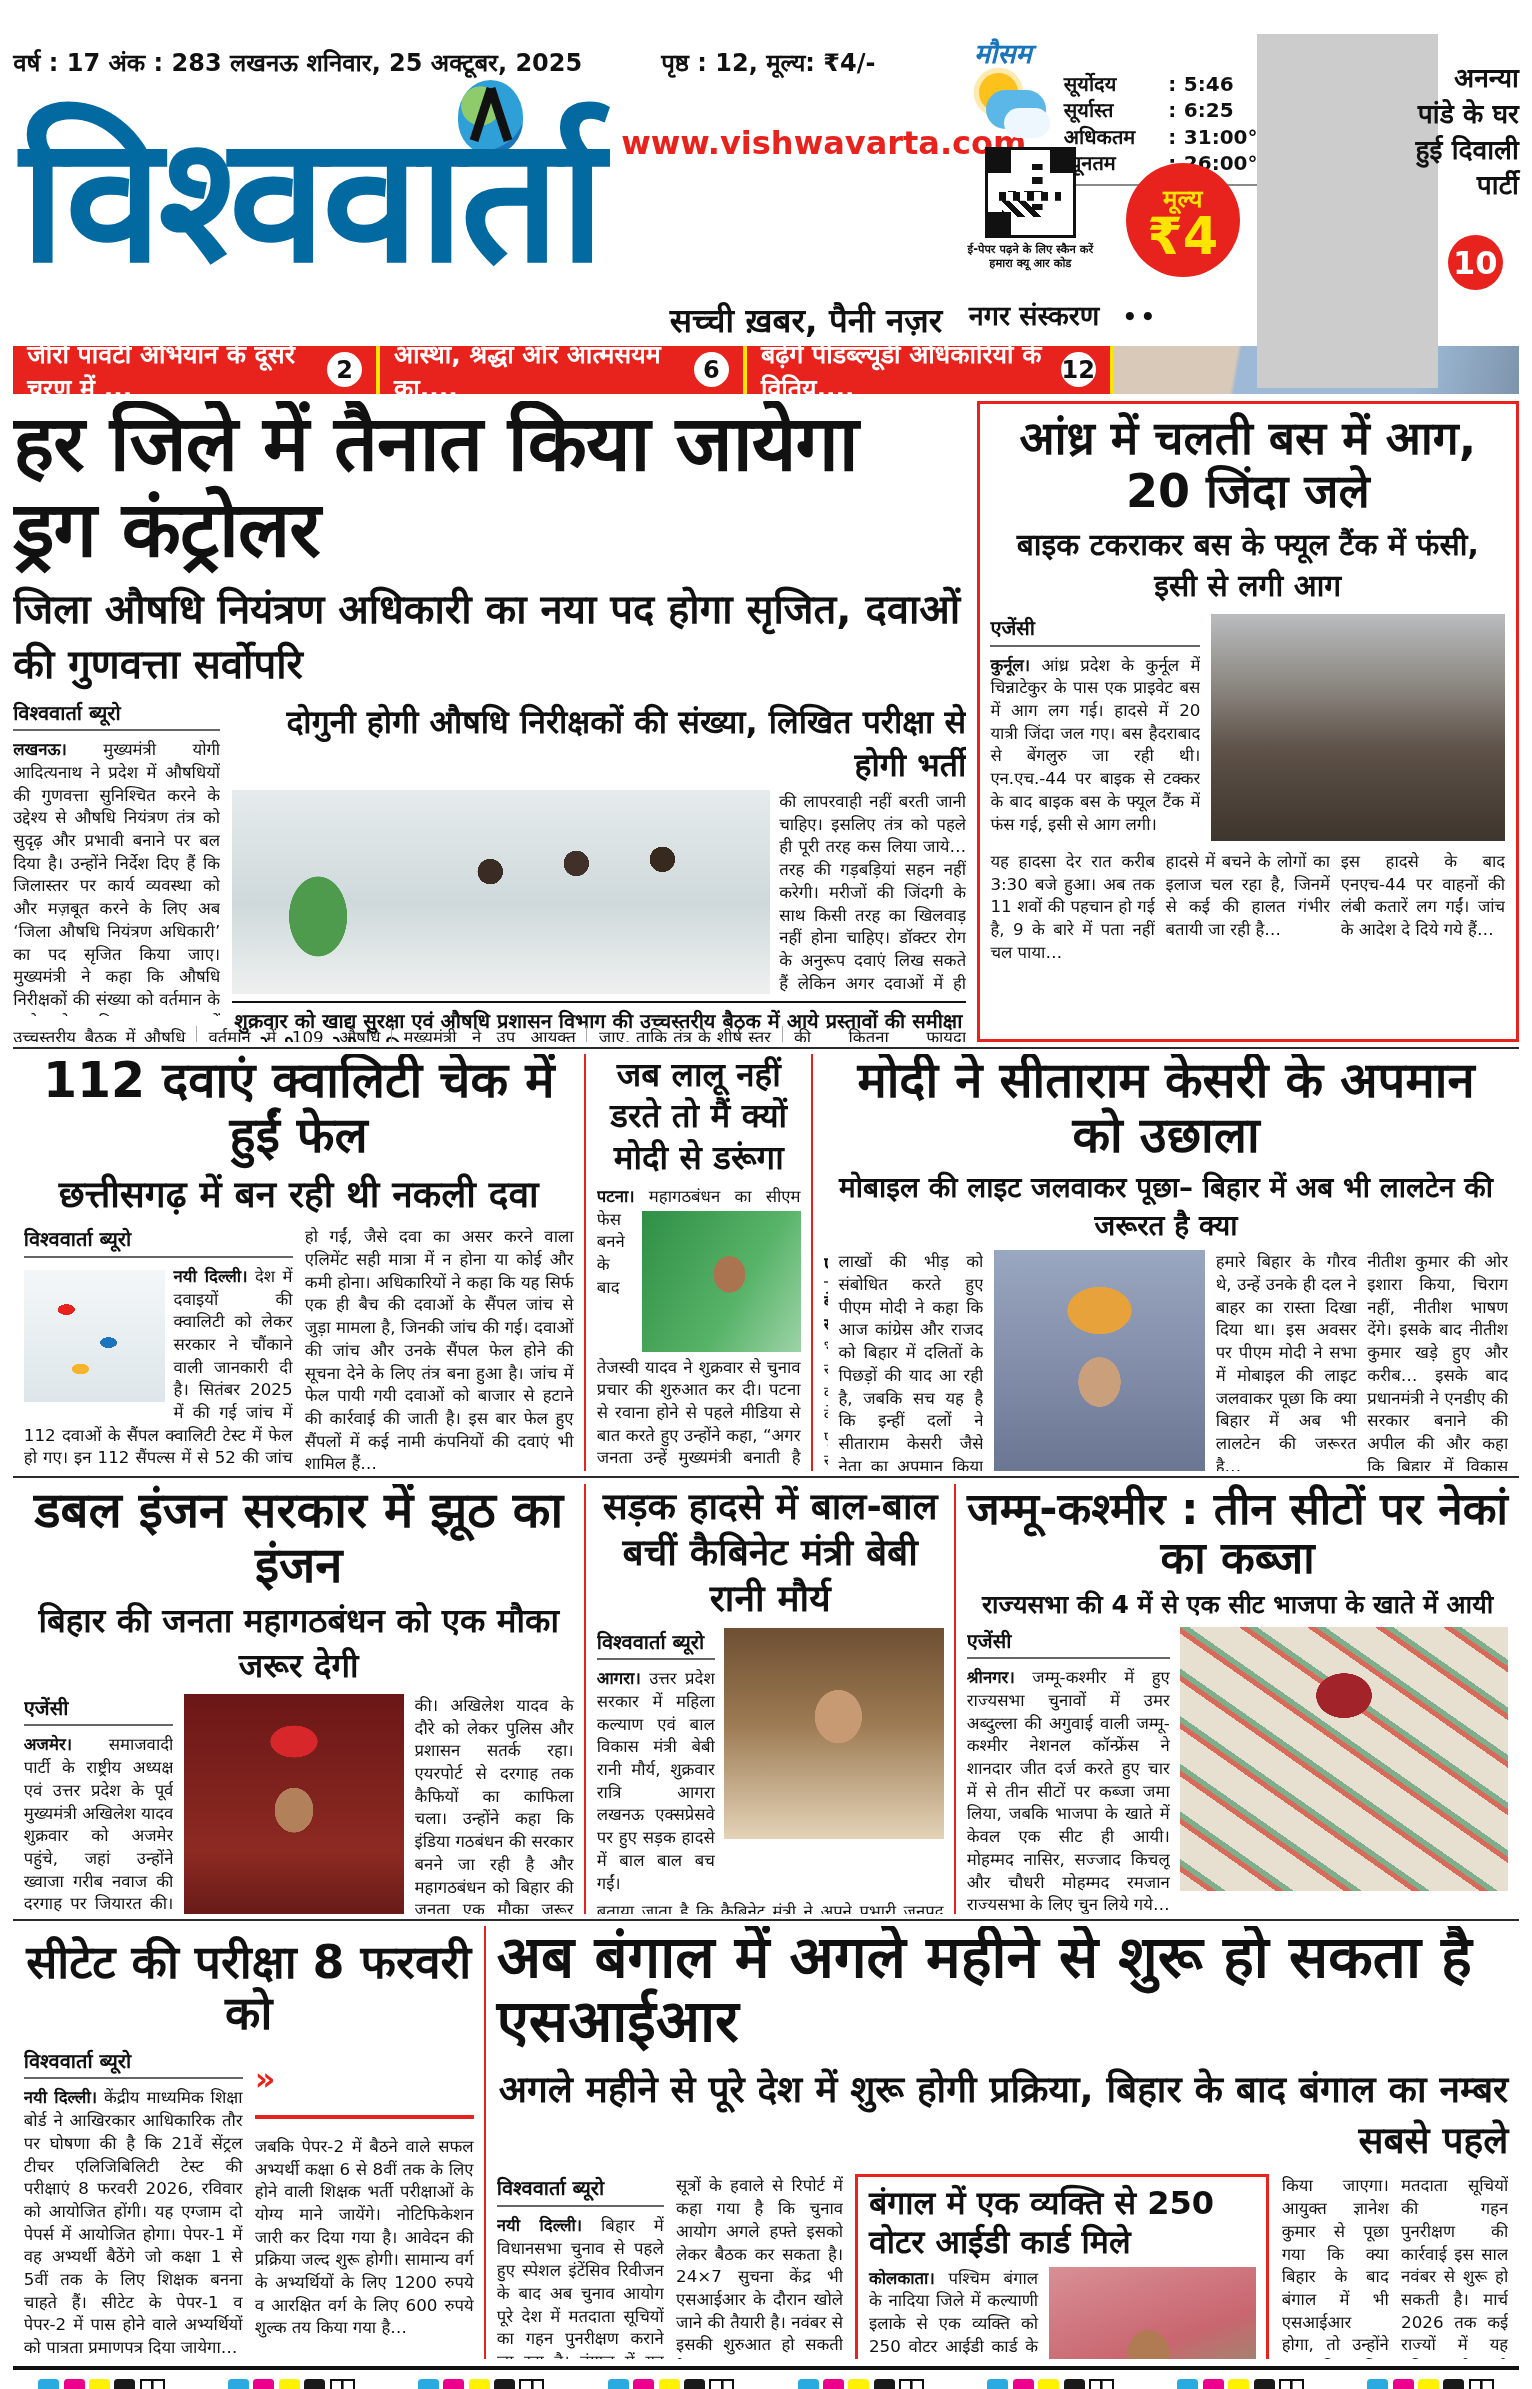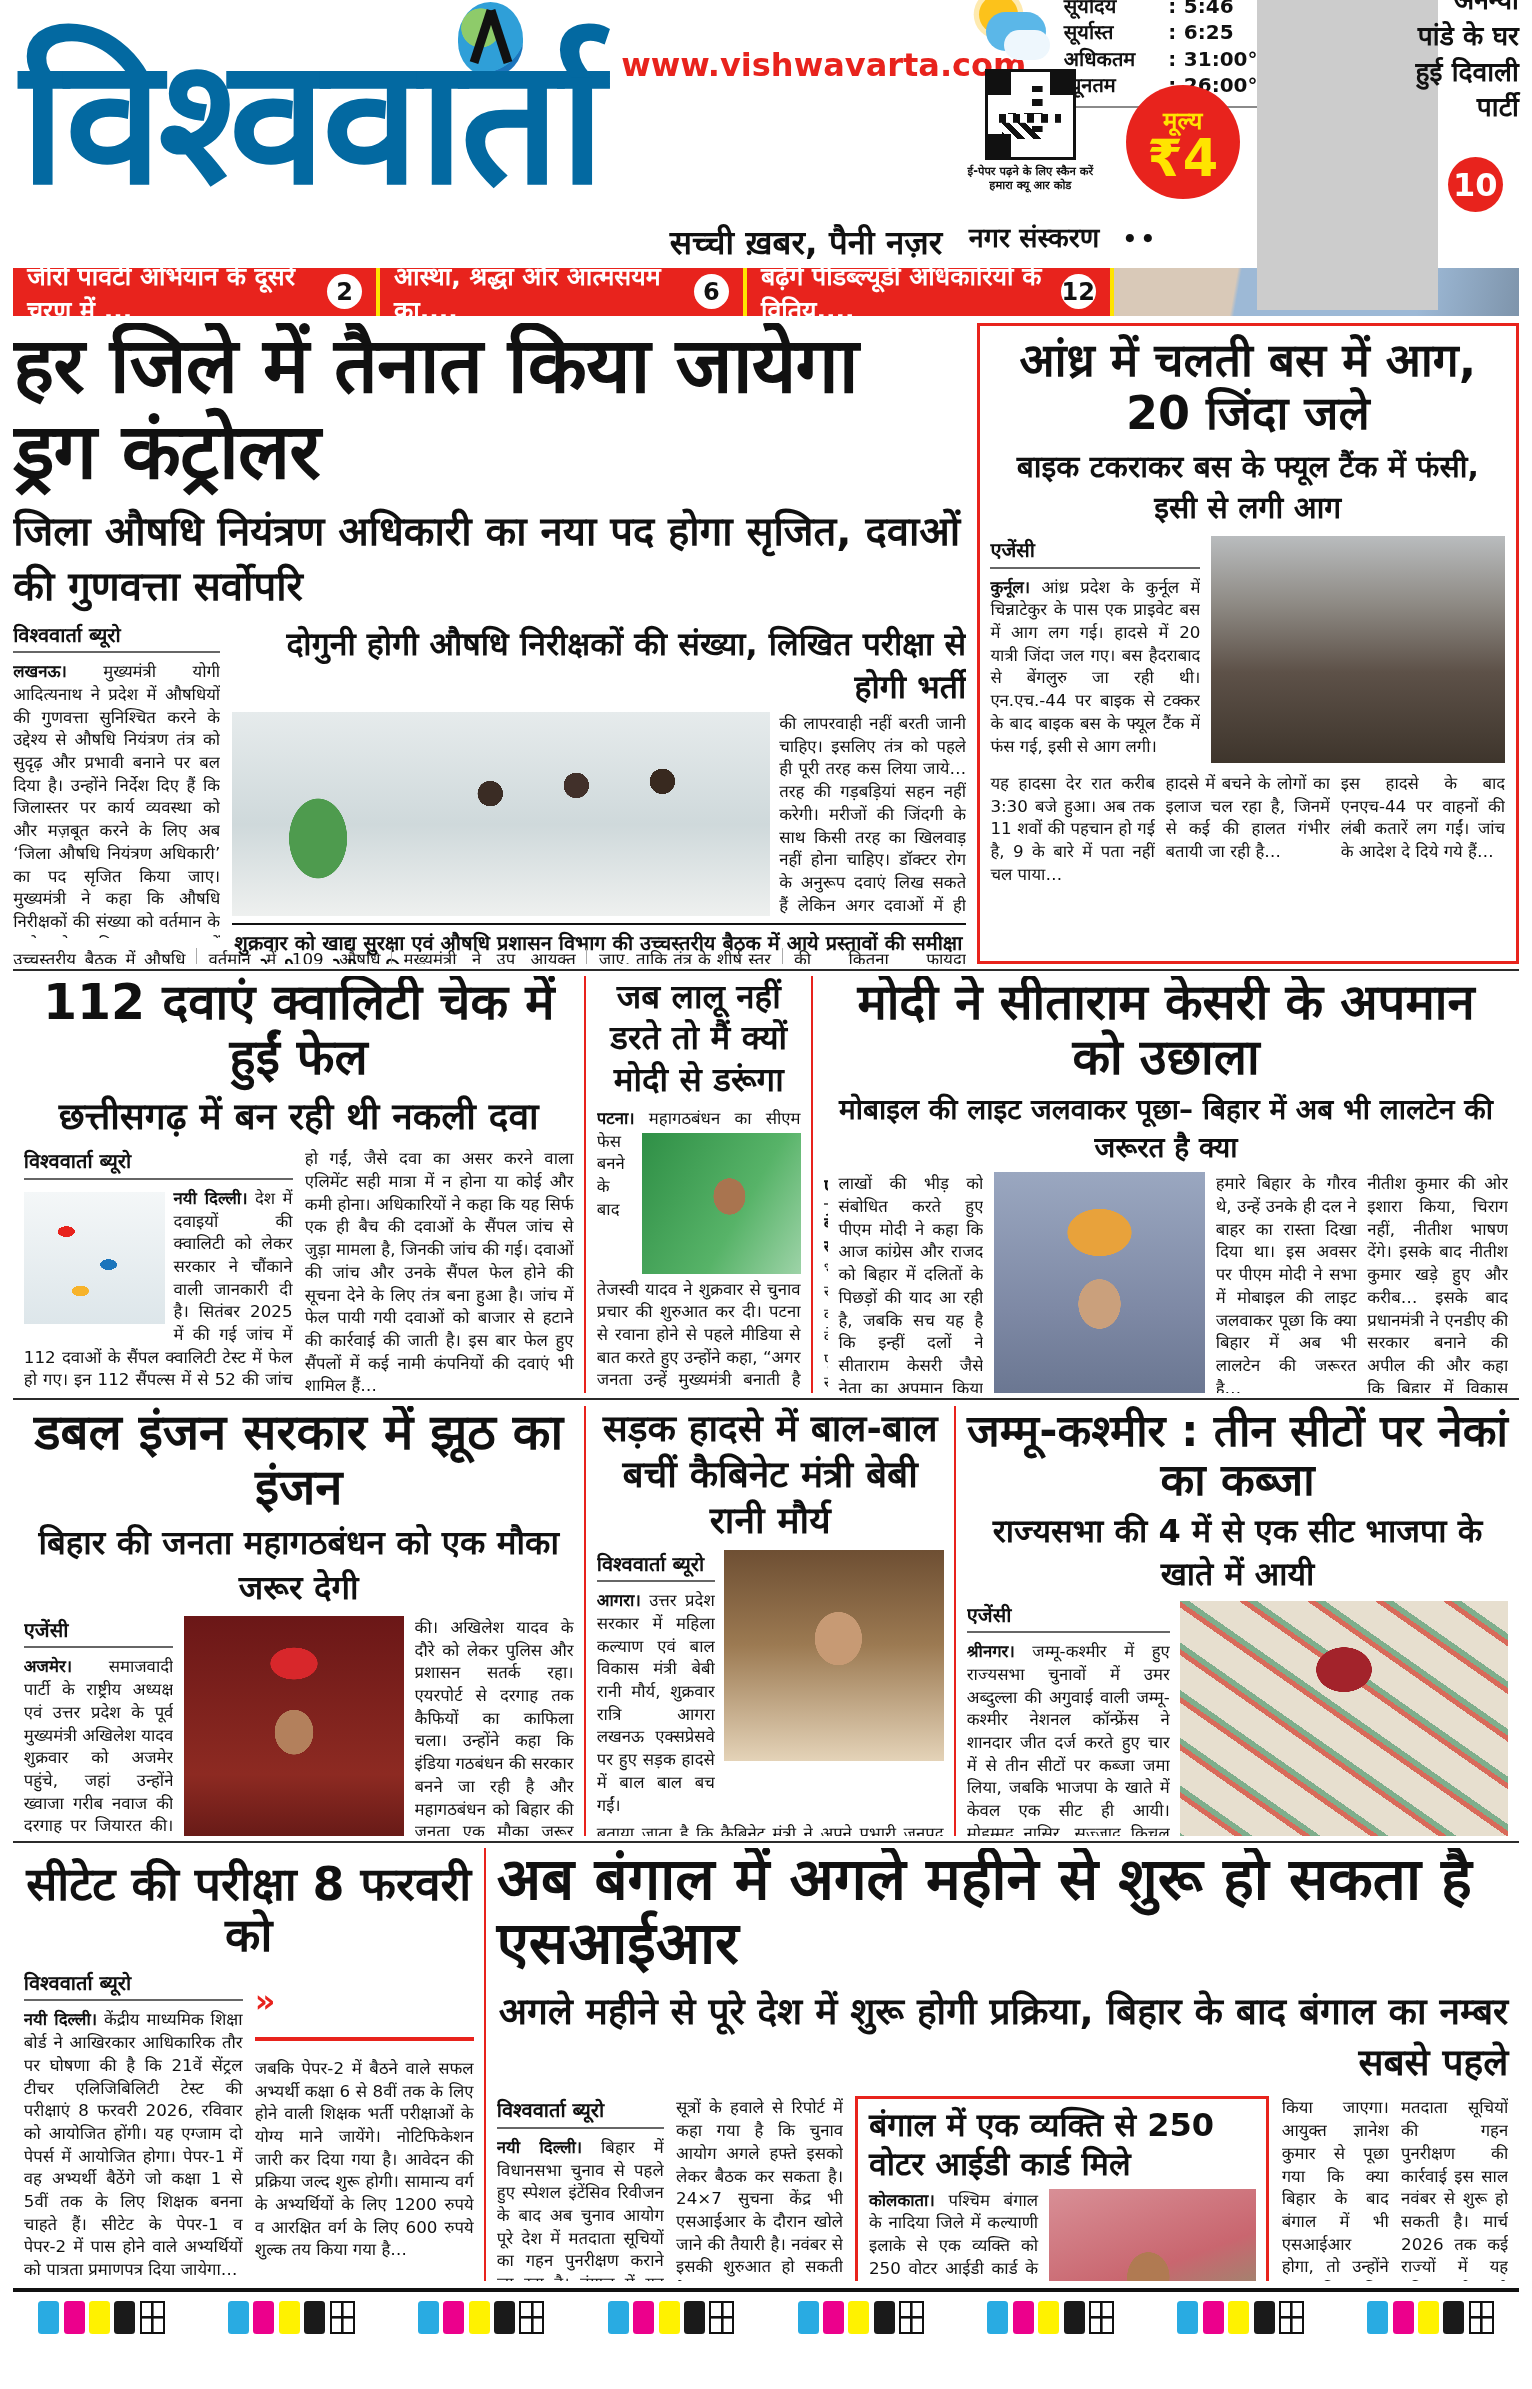--- a/index.html
+++ b/index.html
@@ -152,20 +152,24 @@
   .rbar{width:21px;height:33px;border-radius:3.5px;}
   .rgrid{width:25px;height:33px;border:2.6px solid #111;box-sizing:border-box;background:
      linear-gradient(#111,#111) 50% 0/2.6px 100% no-repeat,
      linear-gradient(#111,#111) 0 50%/100% 2.6px no-repeat,#fff;}
 </style>
 </head>
 <body>
 
 <div class="page">
 
+  <div class="topline">
+    <span>वर्ष : 17 अंक : 283  लखनऊ  शनिवार, 25 अक्टूबर, 2025</span>
+    <span>पृष्ठ : 12, मूल्य: ₹4/-</span>
+  </div>
 
   <div class="masthead">
     <div class="logoblock">
       <div class="globe"></div>
       <div class="site-url">www.vishwavarta.com</div>
       <div class="logotype">विश्ववार्ता</div>
       <div class="tagline">सच्ची ख़बर, पैनी नज़र</div>
     </div>
     <div class="mid-info">
       <div class="weather">
@@ -339,21 +343,21 @@
           <div class="byline">विश्ववार्ता ब्यूरो</div>
           <div class="body"><span class="dl">आगरा।</span> <span>उत्तर प्रदेश सरकार में महिला कल्याण एवं बाल विकास मंत्री बेबी रानी मौर्य, शुक्रवार रात्रि आगरा लखनऊ एक्सप्रेसवे पर हुए सड़क हादसे में बाल बाल बच गईं।</span></div>
         </div>
         <div class="babyrani-photo photo"></div>
       </div>
       <div class="body" style="margin-top:5.3px">बताया जाता है कि कैबिनेट मंत्री ने अपने प्रभारी जनपद हरदोई में आयोजित विभिन्न कार्यक्रमों में हिस्सा लिया और वह वापस लखनऊ लौट रही थीं। आगरा-लखनऊ एक्सप्रेसवे पर फिरोजाबाद जनपद के निकट 56वें किलोमीटर पर उनकी गाड़ी को एक ट्रक ने टक्कर मार दी।</div>
 
     </div>
     <div class="blk blk-pad" style="flex:1">
       <div class="h1-md" style="font-size:44px">जम्मू-कश्मीर : तीन सीटों पर नेकां का कब्जा</div>
-      <div class="h2-md" style="font-size:32px">राज्यसभा की 4 में से एक सीट भाजपा के खाते में आयी</div>
+      <div class="h2-md" style="font-size:25px">राज्यसभा की 4 में से एक सीट भाजपा के खाते में आयी</div>
       <div style="display:flex;gap:10.6px;margin-top:7px">
         <div style="flex:0 0 203px;overflow:hidden">
           <div class="byline">एजेंसी</div>
           <div class="body"><span class="dl">श्रीनगर।</span> <span>जम्मू-कश्मीर में हुए राज्यसभा चुनावों में उमर अब्दुल्ला की अगुवाई वाली जम्मू-कश्मीर नेशनल कॉन्फ्रेंस ने शानदार जीत दर्ज करते हुए चार में से तीन सीटों पर कब्जा जमा लिया, जबकि भाजपा के खाते में केवल एक सीट ही आयी। मोहम्मद नासिर, सज्जाद किचलू और चौधरी मोहम्मद रमजान राज्यसभा के लिए चुन लिये गये…</span></div>
         </div>
         <div class="farooq-photo photo"></div>
       </div>
 
     </div>
   </div>

